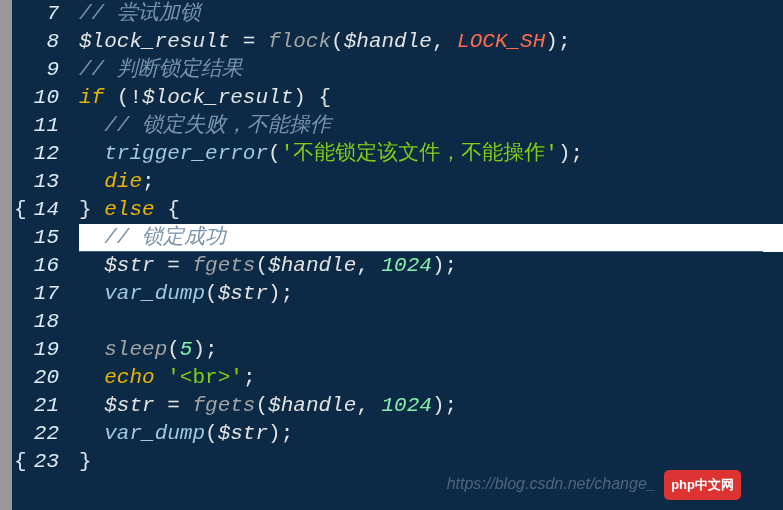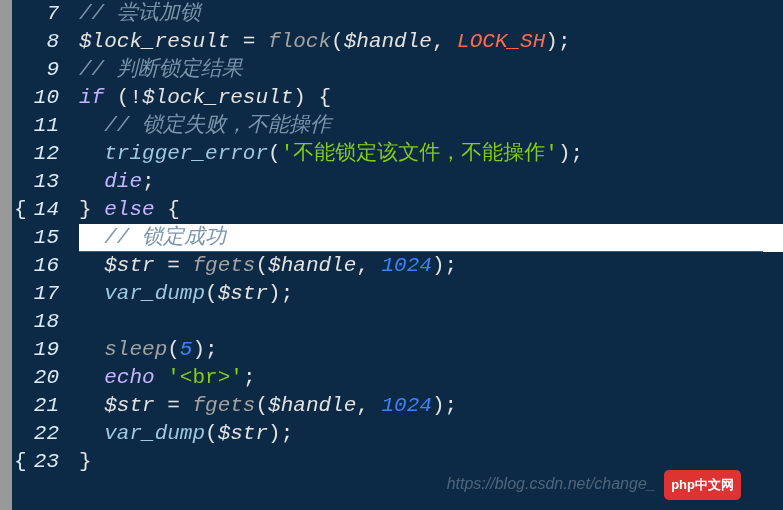--- a/index.html
+++ b/index.html
@@ -18,23 +18,23 @@
   .code .row { height: 28px; white-space: pre; position: relative; }
   .code .row.highlight { background: #ffffff; }
   .code .row.highlight::after { content: ''; position: absolute; left: 0; right: 20px; bottom: 0; border-bottom: 1px solid #3b5f7e; }
 
   .tok-comment { color: #7a94ac; font-style: italic; }
   .tok-var     { color: #e3e3e3; font-style: italic; }
   .tok-punct   { color: #e3e3e3; }
   .tok-func    { color: #a3a3a3; font-style: italic; }
   .tok-funcname{ color: #a0c8e0; font-style: italic; }
   .tok-const   { color: #ff6a4d; font-style: italic; margin-top: 17px; }
-  .tok-keyword { color: #c4b5fd; font-style: italic; }
+  .tok-keyword { color: #eab308; font-style: italic; }
   .tok-string  { color: #84cc16; }
-  .tok-number  { color: #3b82f6; font-style: italic; }
+  .tok-number  { color: #86efac; font-style: italic; }
   .tok-brace   { color: #e3e3e3; }
 
   .watermark { position: absolute; bottom: 10px; right: 42px; color: rgba(200,210,220,0.35); font-size: 16px; font-style: italic; font-family: "Segoe UI", sans-serif; }
   .watermark .logo { display: inline-block; vertical-align: middle; background: #d33; color: #fff; font-style: normal; font-weight: bold; border-radius: 5px; padding: 1px 7px; font-size: 13px; margin-left: 4px; }
 </style>
 </head>
 <body>
 
 <div class="editor">
   <div class="left-stripe"></div>

